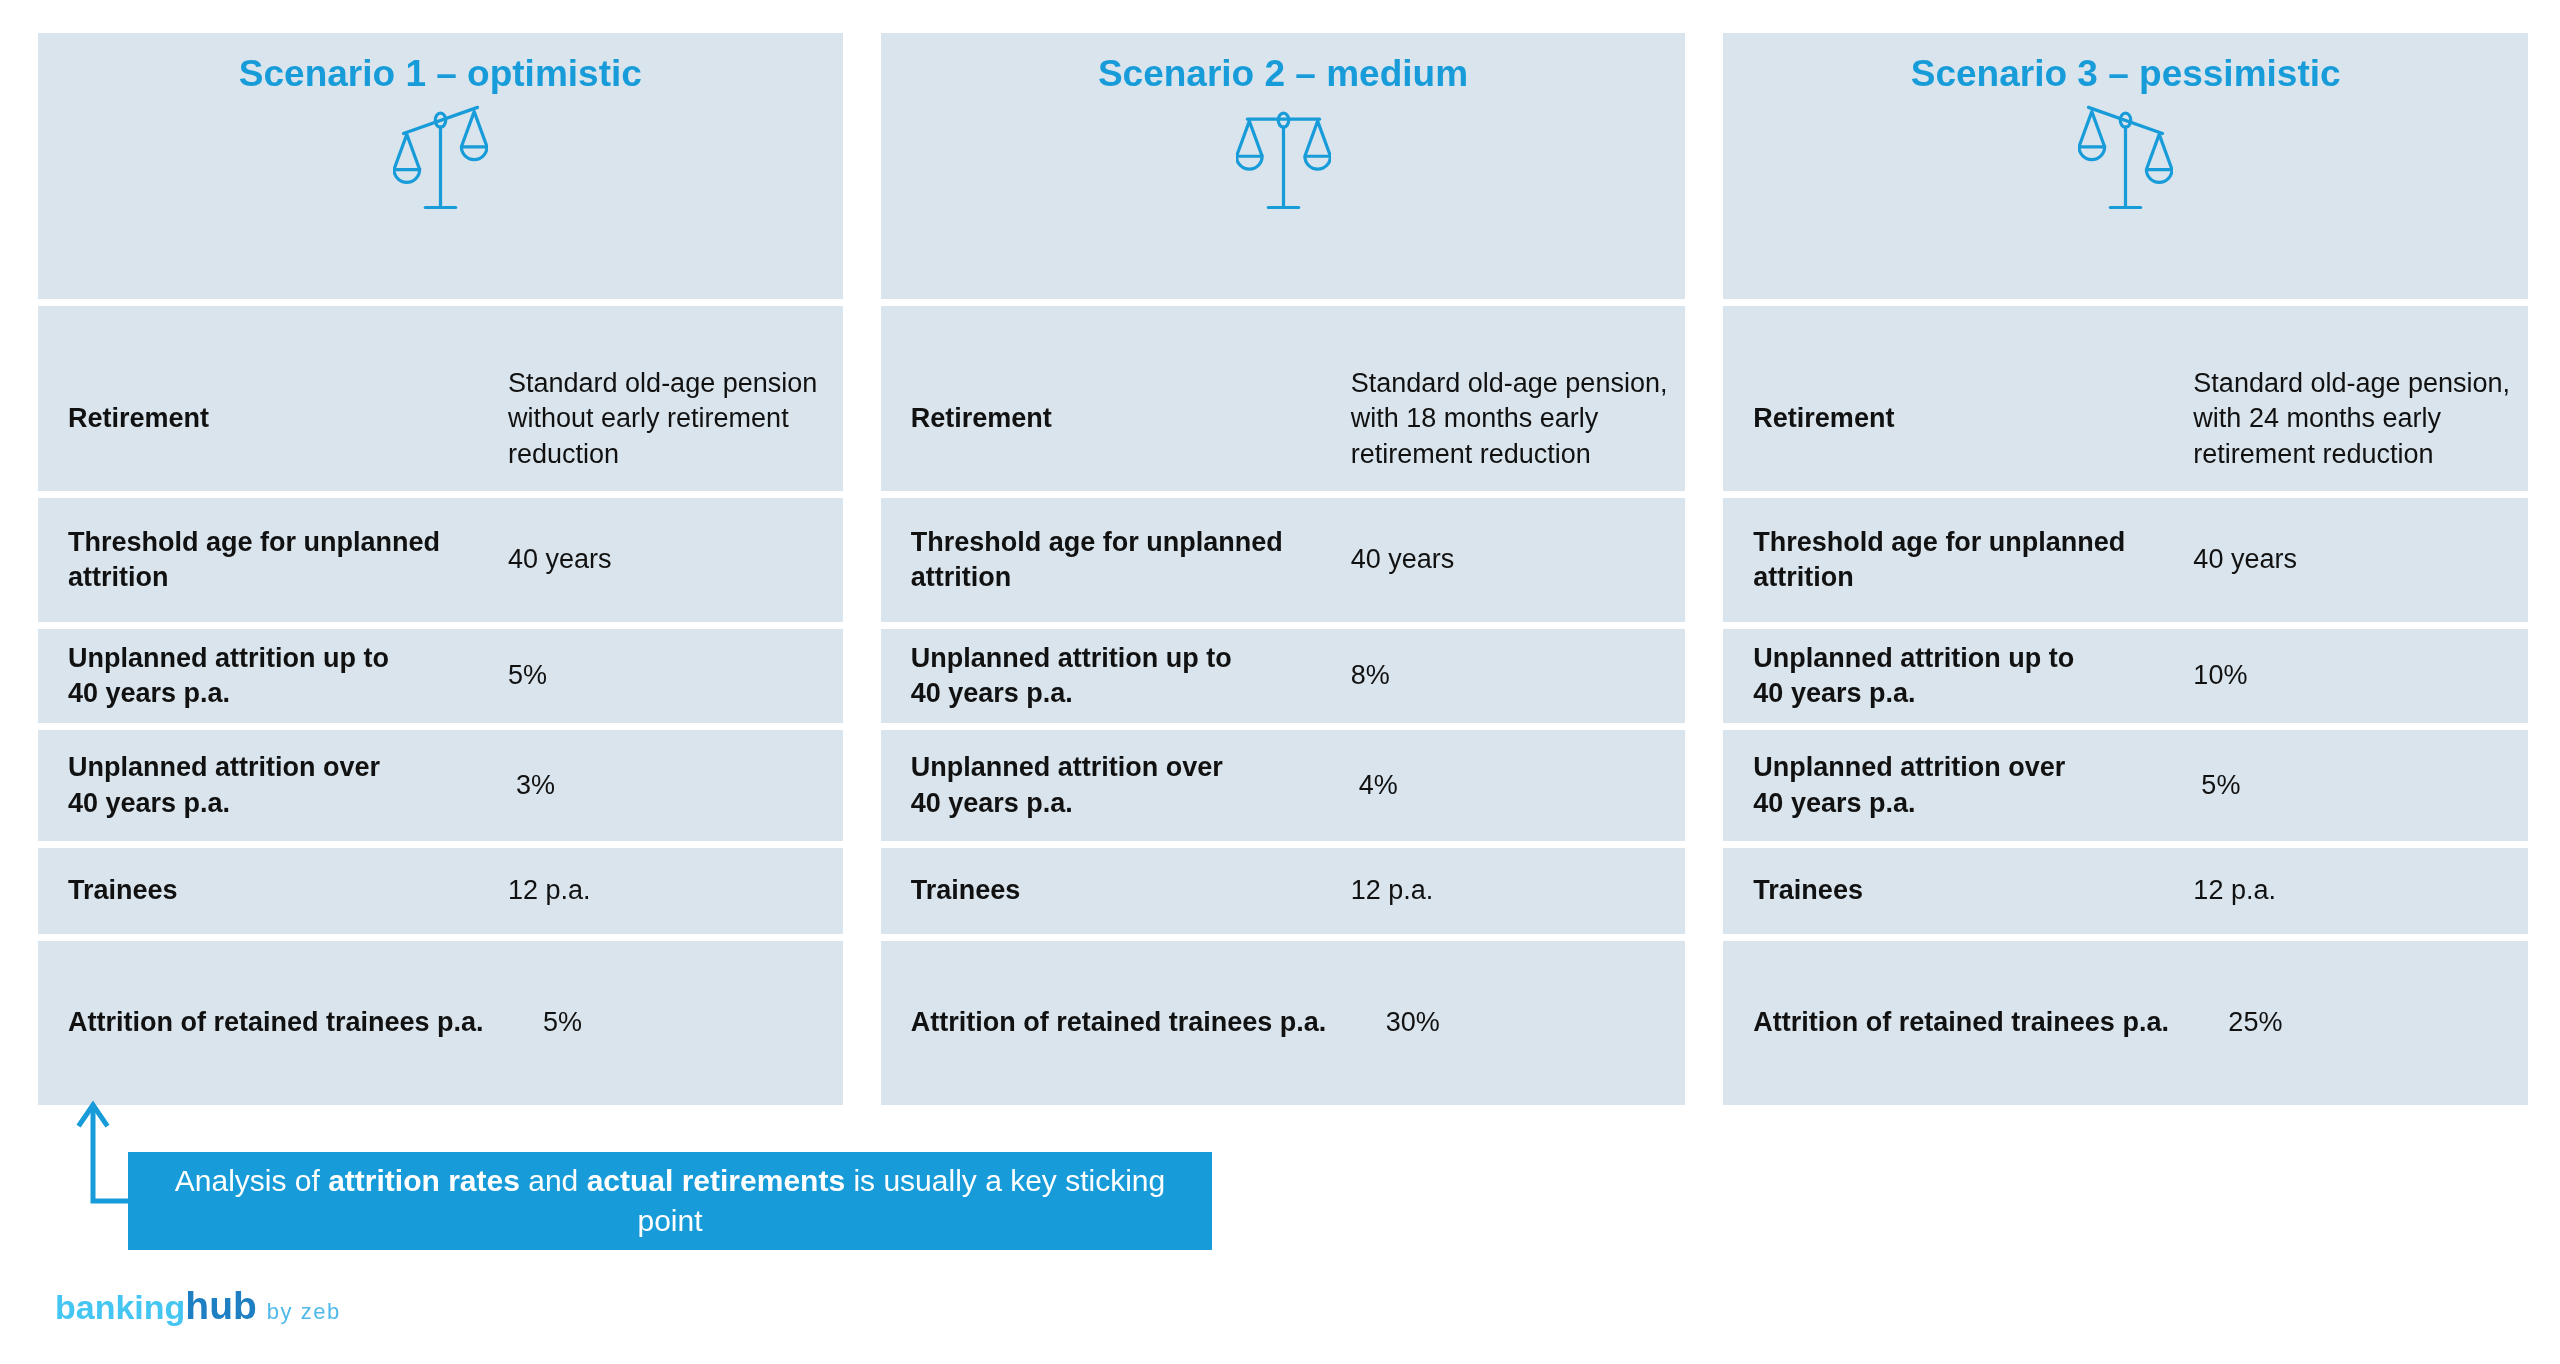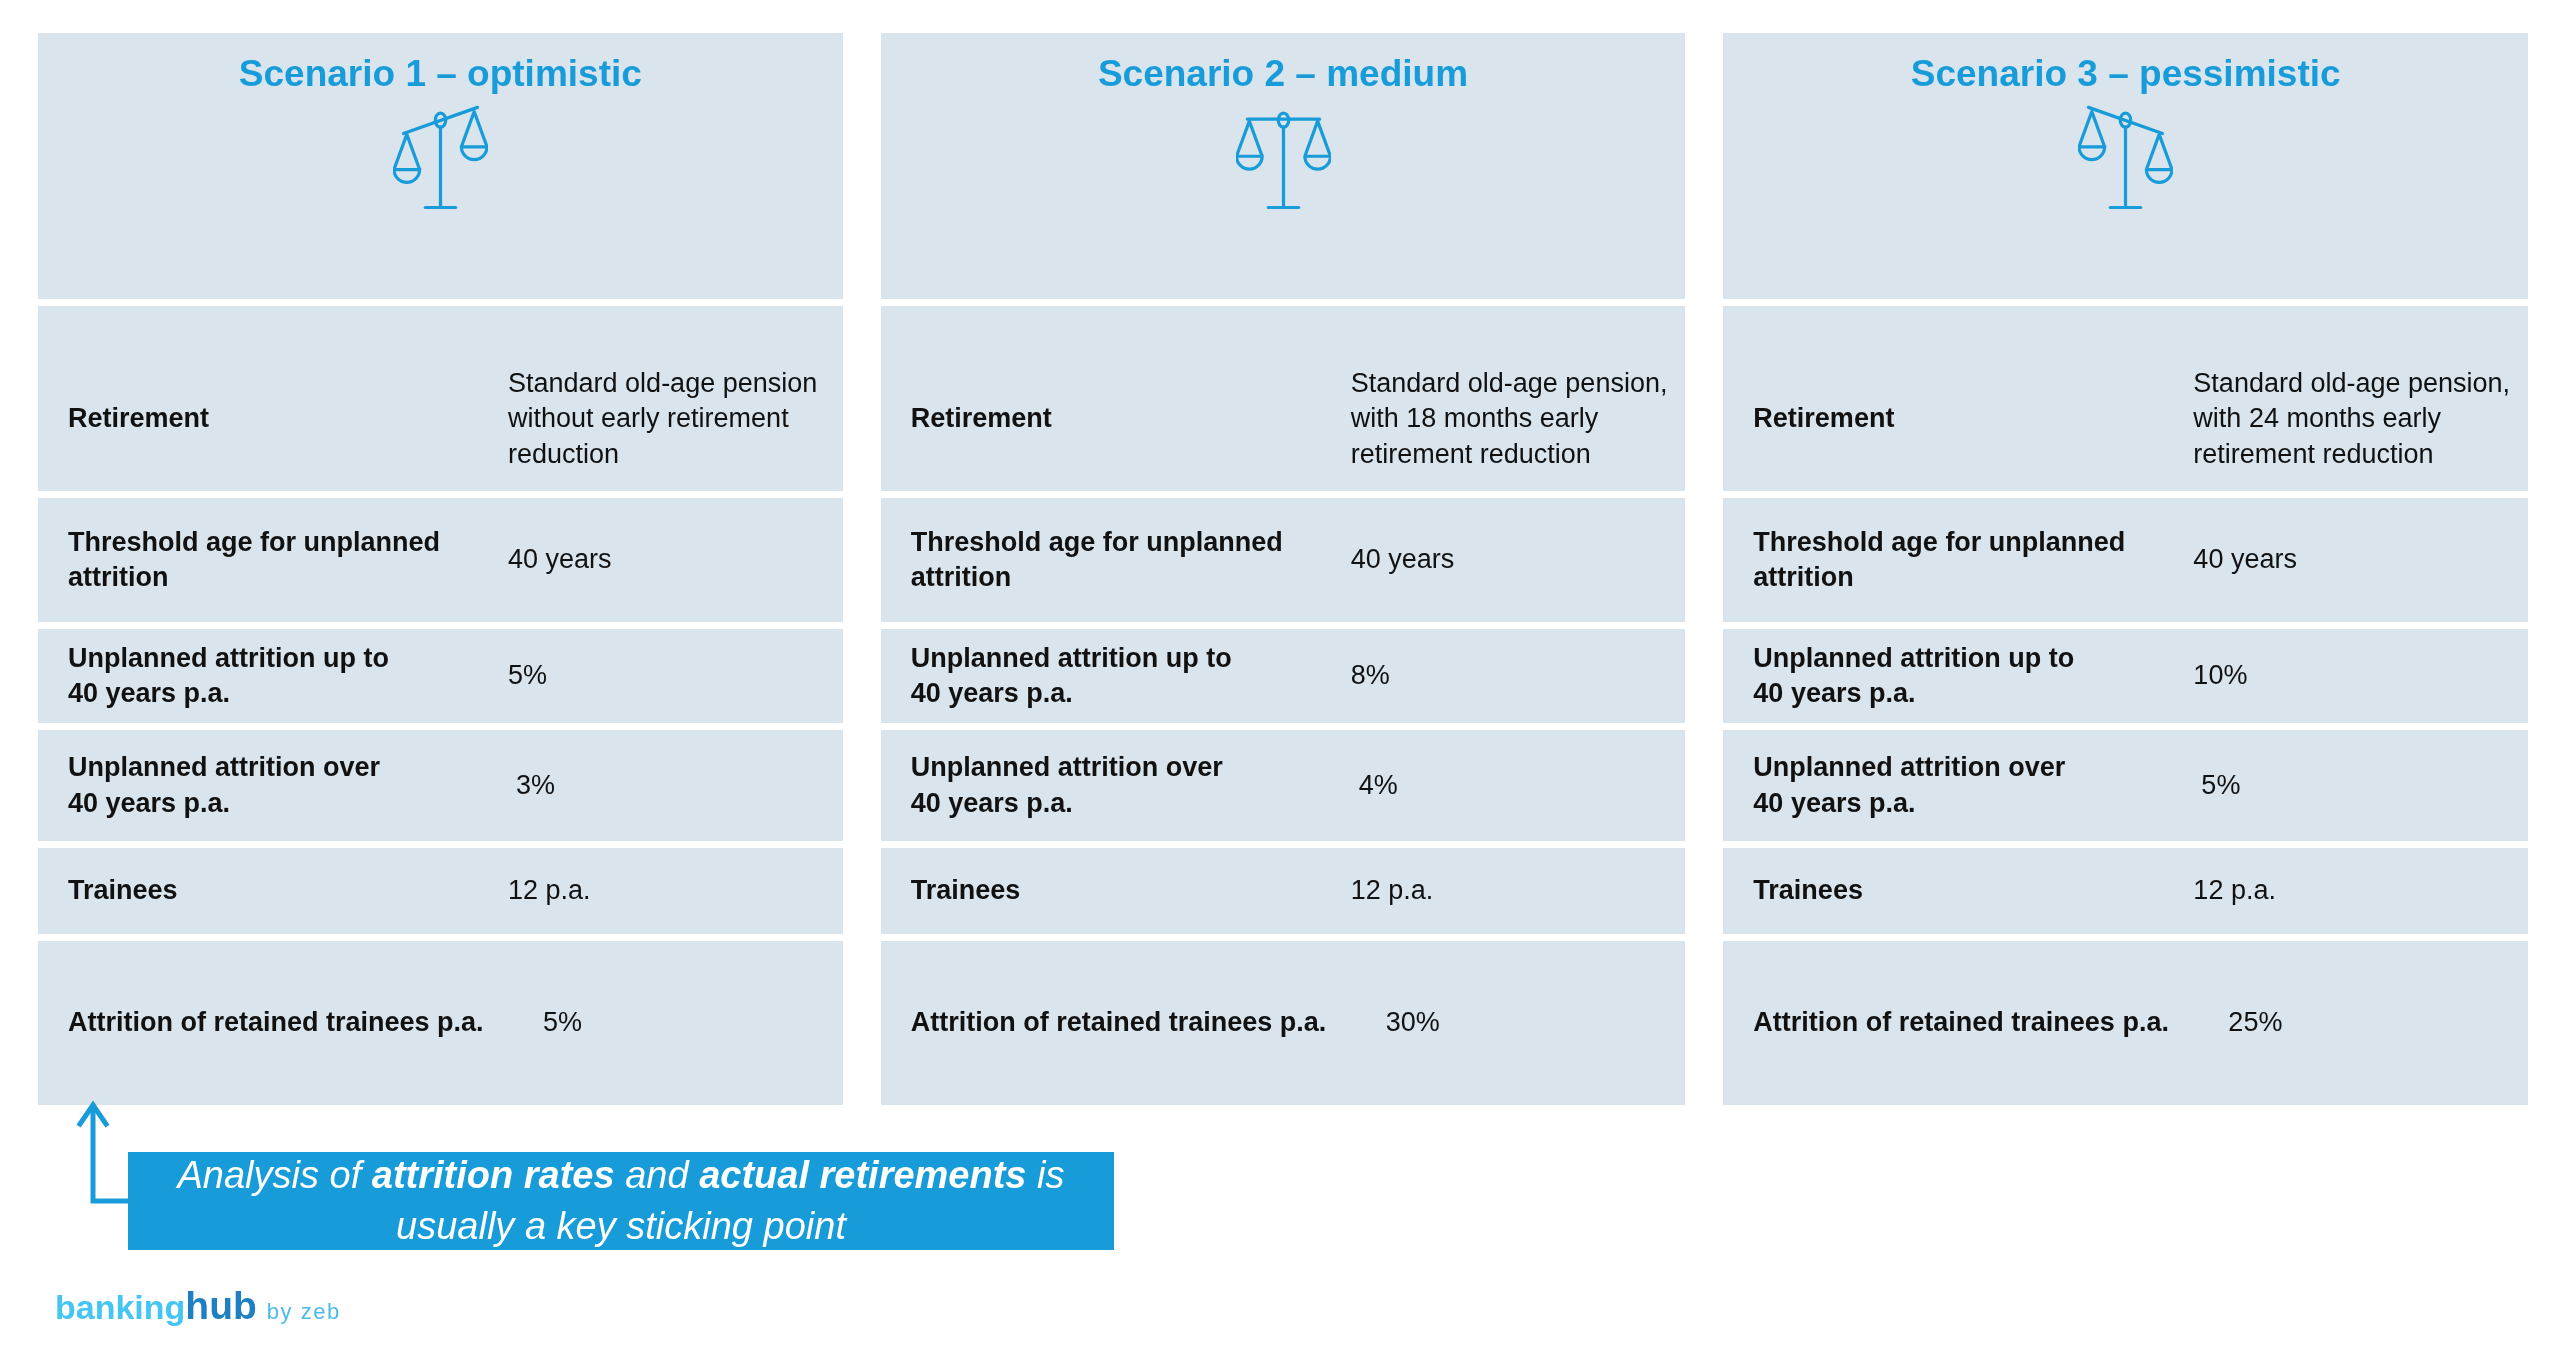--- a/index.html
+++ b/index.html
@@ -25,23 +25,23 @@
   .row{background:var(--card-bg);display:flex;align-items:center;padding:0 16px 0 30px;box-sizing:border-box;}
   .r1{height:185px;align-items:center;padding-top:41px;}
   .r2{height:124px;}
   .r3{height:94px;}
   .r4{height:111px;gap:8px;}
   .r5{height:86px;}
   .r6{height:164px;gap:35px;}
   .row-label{flex:0 0 58%;font-weight:bold;font-size:27px;line-height:1.3;white-space:pre-line;}
   .row-value{flex:1;font-size:27px;line-height:1.3;white-space:pre-line;}
   .callout{
-    position:absolute;left:128px;top:1152px;width:986px;height:98px;
+    position:absolute;left:128px;top:1152px;width:1084px;height:98px;
     background:var(--accent);color:#ffffff;display:flex;align-items:center;justify-content:center;
-    text-align:center;font-size:38px;line-height:1.35;box-sizing:border-box;padding:0 18px;font-style:italic;
+    text-align:center;font-size:30px;line-height:1.35;box-sizing:border-box;padding:0 18px;
   }
   .callout b{font-weight:bold;}
   .callout-arrow{position:absolute;left:70px;top:1098px;}
   .callout-arrow svg{stroke:var(--accent);}
   .logo{position:absolute;left:55px;top:1284px;display:flex;align-items:baseline;}
   .logo-banking{font-size:34px;font-weight:bold;color:var(--logo1);}
   .logo-hub{font-size:39px;font-weight:bold;color:var(--logo2);}
   .logo-by{font-size:22px;color:var(--logo3);margin-left:10px;letter-spacing:1.5px;}
 </style>
 </head>

